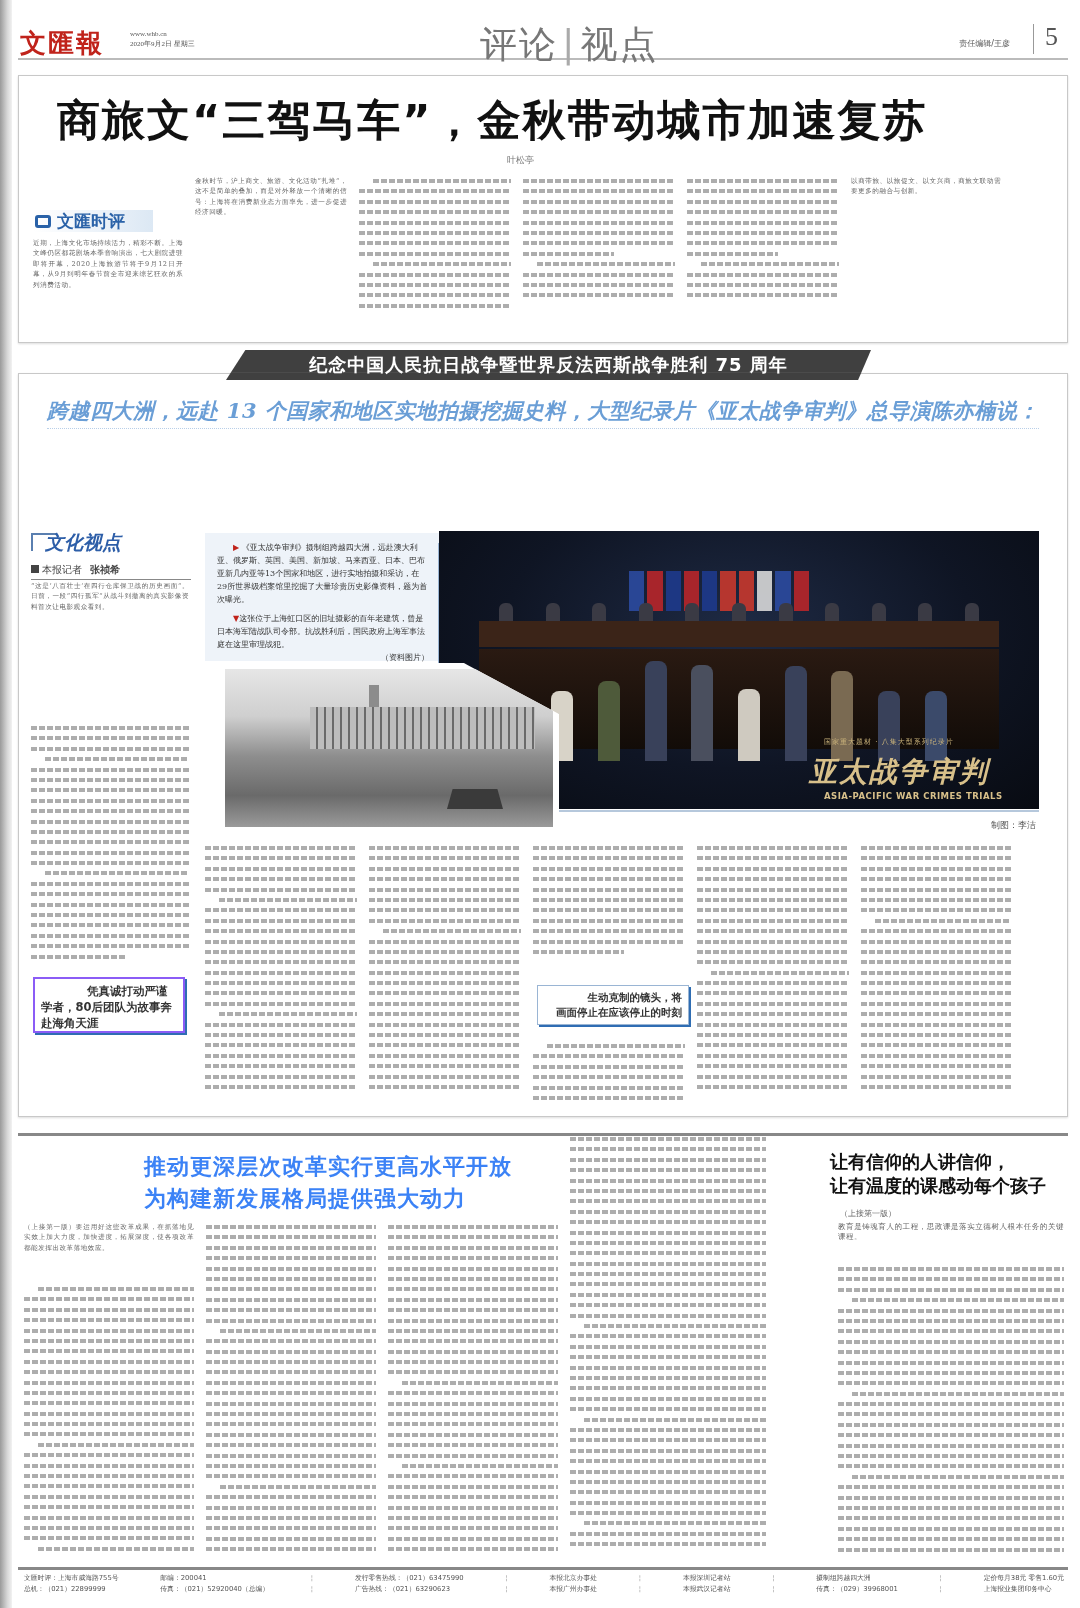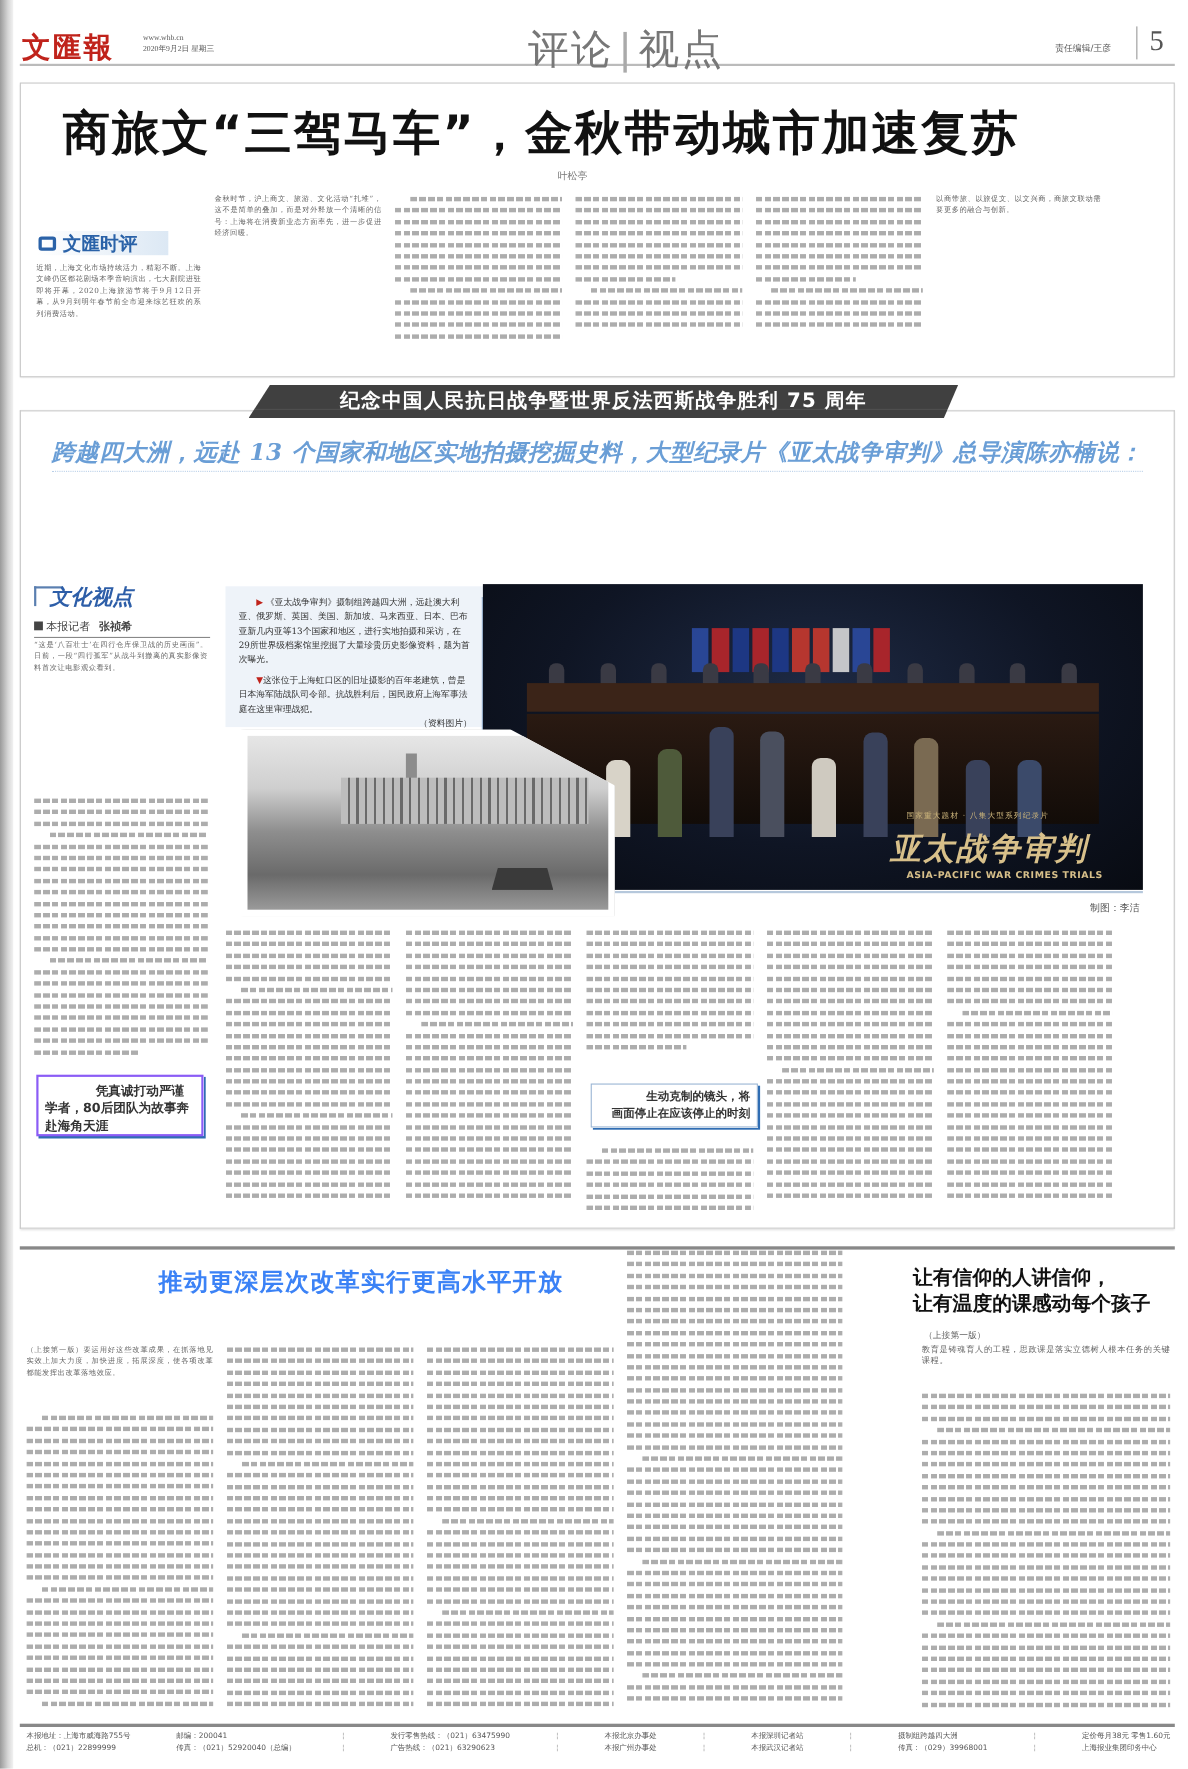--- a/index.html
+++ b/index.html
@@ -413,20 +413,21 @@
       <i></i>
     </div>
   <div class="poster-credit" style="left:972px; top:446px;">制图：李洁</div>
 </section>
 
 <div class="bottom-rule"></div>
 
 <section>
   <h2 class="bottom-headline">
     <div>推动更深层次改革实行更高水平开放</div>
+    <div>为构建新发展格局提供强大动力</div>
   </h2>
   <div class="text-col" style="left:24px; top:1222px; width:170px; height:60px;">
     <span style="color:#666">（上接第一版）要运用好这些改革成果，在抓落地见实效上加大力度，加快进度，拓展深度，使各项改革都能发挥出改革落地效应。</span>
   </div>
   <div class="text-col faketext" style="left:24px; top:1284px; width:170px; height:280px;">
       <i class="ind"></i>
       <i></i>
       <i></i>
       <i></i>
       <i></i>
@@ -601,21 +602,21 @@
       <i></i>
       <i></i>
       <i></i>
       <i></i>
     </div>
 </section>
 
 <div class="footer-rule"></div>
 <footer class="footer">
   <div class="fcol">
-      <div>本报地址：上海市威海路755号</div>
+      <div>文匯时评：上海市威海路755号</div>
       <div>总机：（021）22899999</div>
     </div>
   <div class="fcol">
       <div>邮编：200041</div>
       <div>传真：（021）52920040（总编）</div>
     </div>
   <div class="fsep">¦<br>¦</div>
   <div class="fcol">
       <div>发行零售热线：（021）63475990</div>
       <div>广告热线：（021）63290623</div>

